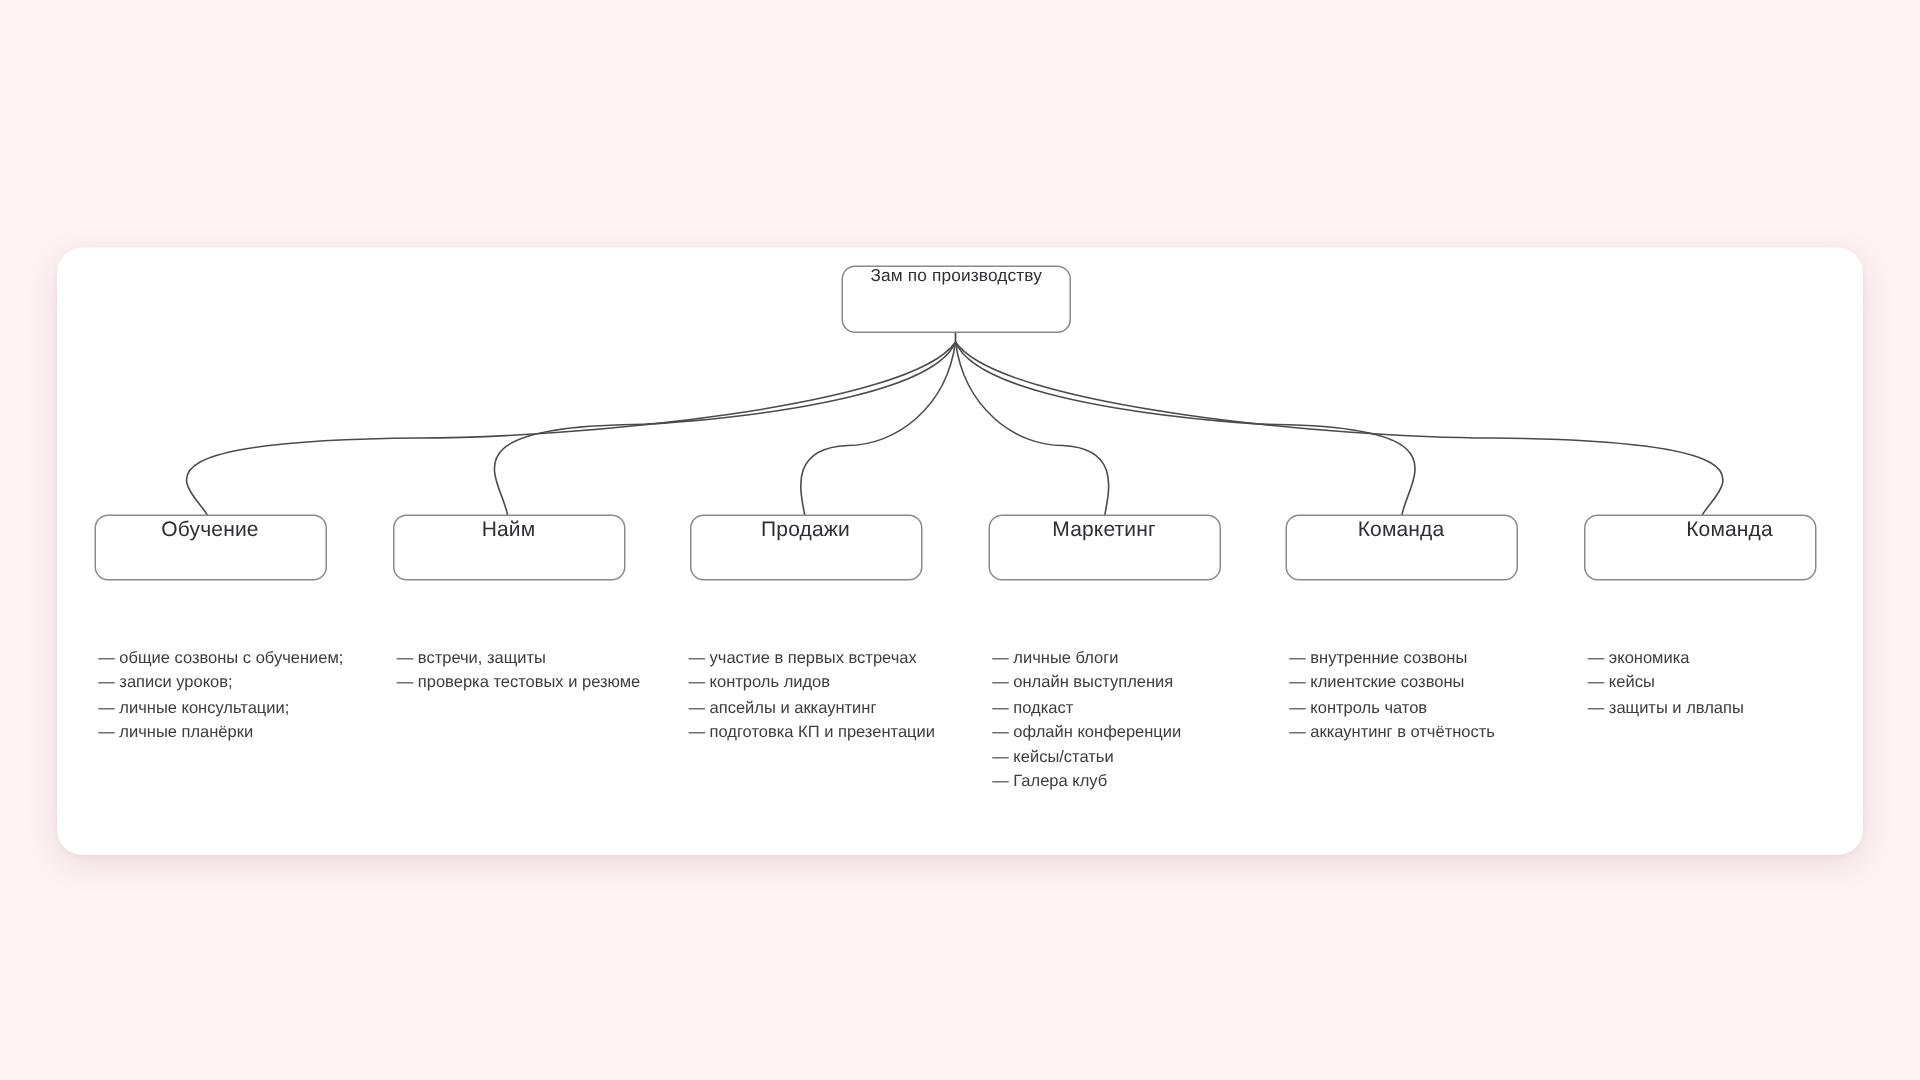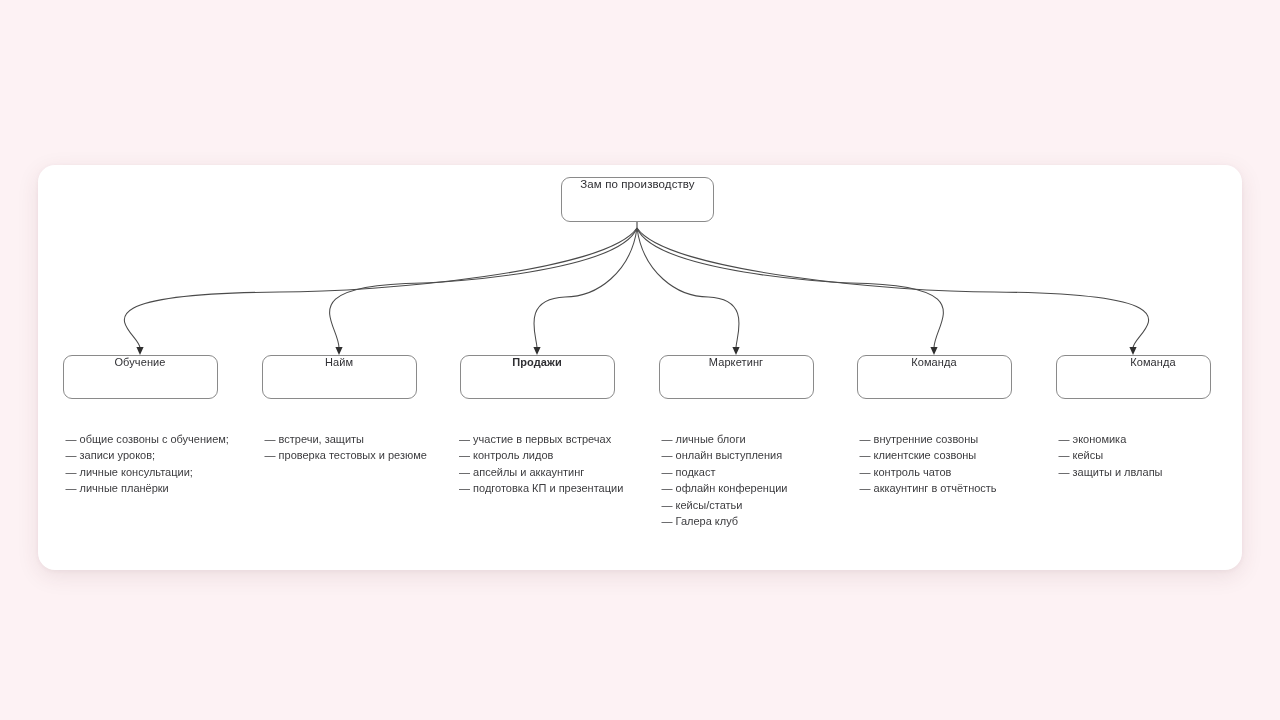--- a/index.html
+++ b/index.html
@@ -70,24 +70,24 @@
     letter-spacing: 0.1px;
   }
   #root-node {
     left: 561px;
     top: 177px;
     width: 153px;
     height: 45px;
     font-size: 11.5px;
   }
   .child-node {
-    top: 355px;
+    top: 343px;
     width: 155px;
     height: 44px;
-    font-size: 11px;
+    font-size: 14px;
   }
 
   
   .detail-list {
     position: absolute;
     top: 431px;
     width: 182px;
     color: #3c3c3f;
     font-size: 11px;
     line-height: 16.4px;
@@ -124,21 +124,21 @@
     <span>Зам по производству</span>
   </div>
 
   <div id="children-layer">
       <div class="node-box child-node" style="left: 62.5px;">
         <span>Обучение</span>
       </div>
       <div class="node-box child-node" style="left: 261.5px;">
         <span>Найм</span>
       </div>
-      <div class="node-box child-node" style="left: 459.5px; font-weight: bold;">
+      <div class="node-box child-node" style="left: 459.5px;">
         <span>Продажи</span>
       </div>
       <div class="node-box child-node" style="left: 658.5px;">
         <span>Маркетинг</span>
       </div>
       <div class="node-box child-node" style="left: 856.5px;">
         <span>Команда</span>
       </div>
       <div class="node-box child-node" style="left: 1055.5px; padding-left: 40px;">
         <span>Команда</span>

